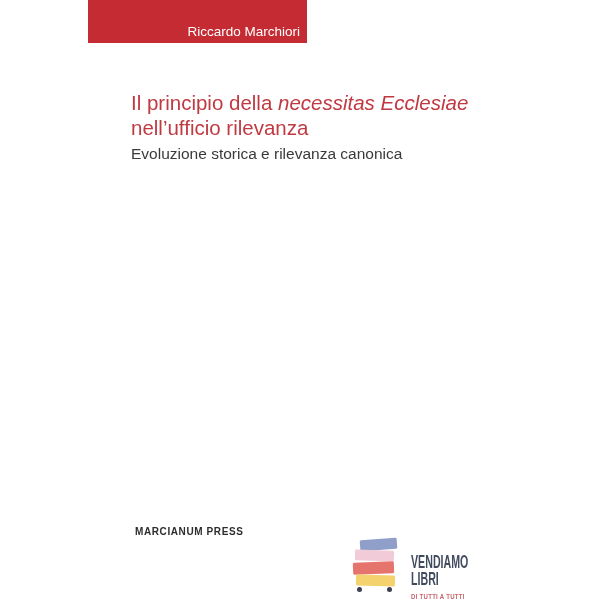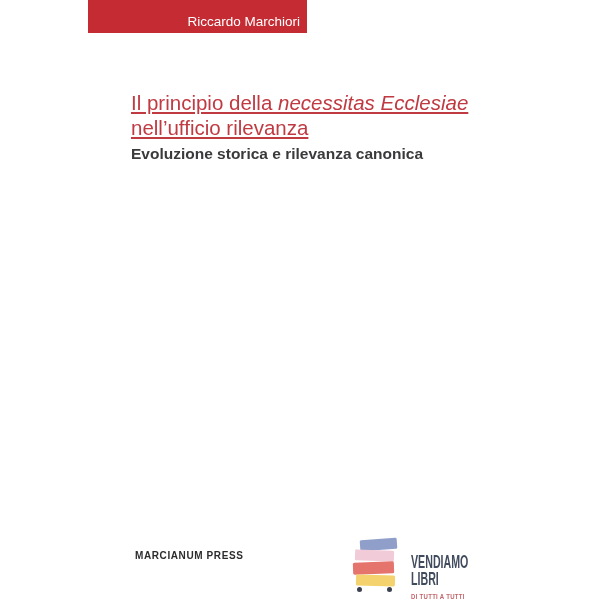--- a/index.html
+++ b/index.html
@@ -9,21 +9,21 @@
     height: 600px;
     background: #ffffff;
     font-family: "Liberation Sans", sans-serif;
     overflow: hidden;
   }
 
   
   .author-banner {
     position: absolute;
     left: 88px; top: 0;
-    width: 219px; height: 33px;
+    width: 219px; height: 43px;
     background: #c42b33;
     display: flex;
     align-items: flex-end;
     justify-content: flex-end;
     box-sizing: border-box;
     padding: 0 7px 4px 0;
   }
   .author-banner .author {
     color: #ffffff;
     font-size: 13.5px;
@@ -33,40 +33,39 @@
 
   
   .title {
     position: absolute;
     left: 131px; top: 90px;
     color: #c03a42;
     font-size: 20.5px;
     line-height: 25px;
     font-weight: normal;
     margin: 0;
-    text-decoration: underline;
   }
   .title .line { display: block; white-space: nowrap; }
   .title em { font-style: italic; }
 
   .subtitle {
     position: absolute;
     left: 131px; top: 143px;
     color: #3a3a3c;
     font-size: 15.5px;
     line-height: 22px;
-    font-weight: bold;
+    font-weight: normal;
     margin: 0;
   }
   .subtitle .line { display: block; white-space: nowrap; }
 
   
   .publisher {
     position: absolute;
-    left: 135px; top: 550px;
+    left: 135px; top: 526px;
     font-size: 10px;
     font-weight: bold;
     letter-spacing: 0.6px;
     color: #2d2d2f;
     white-space: nowrap;
   }
 
   
   .vendor-logo { position: absolute; left: 350px; top: 537px; width: 175px; height: 58px; }
 

